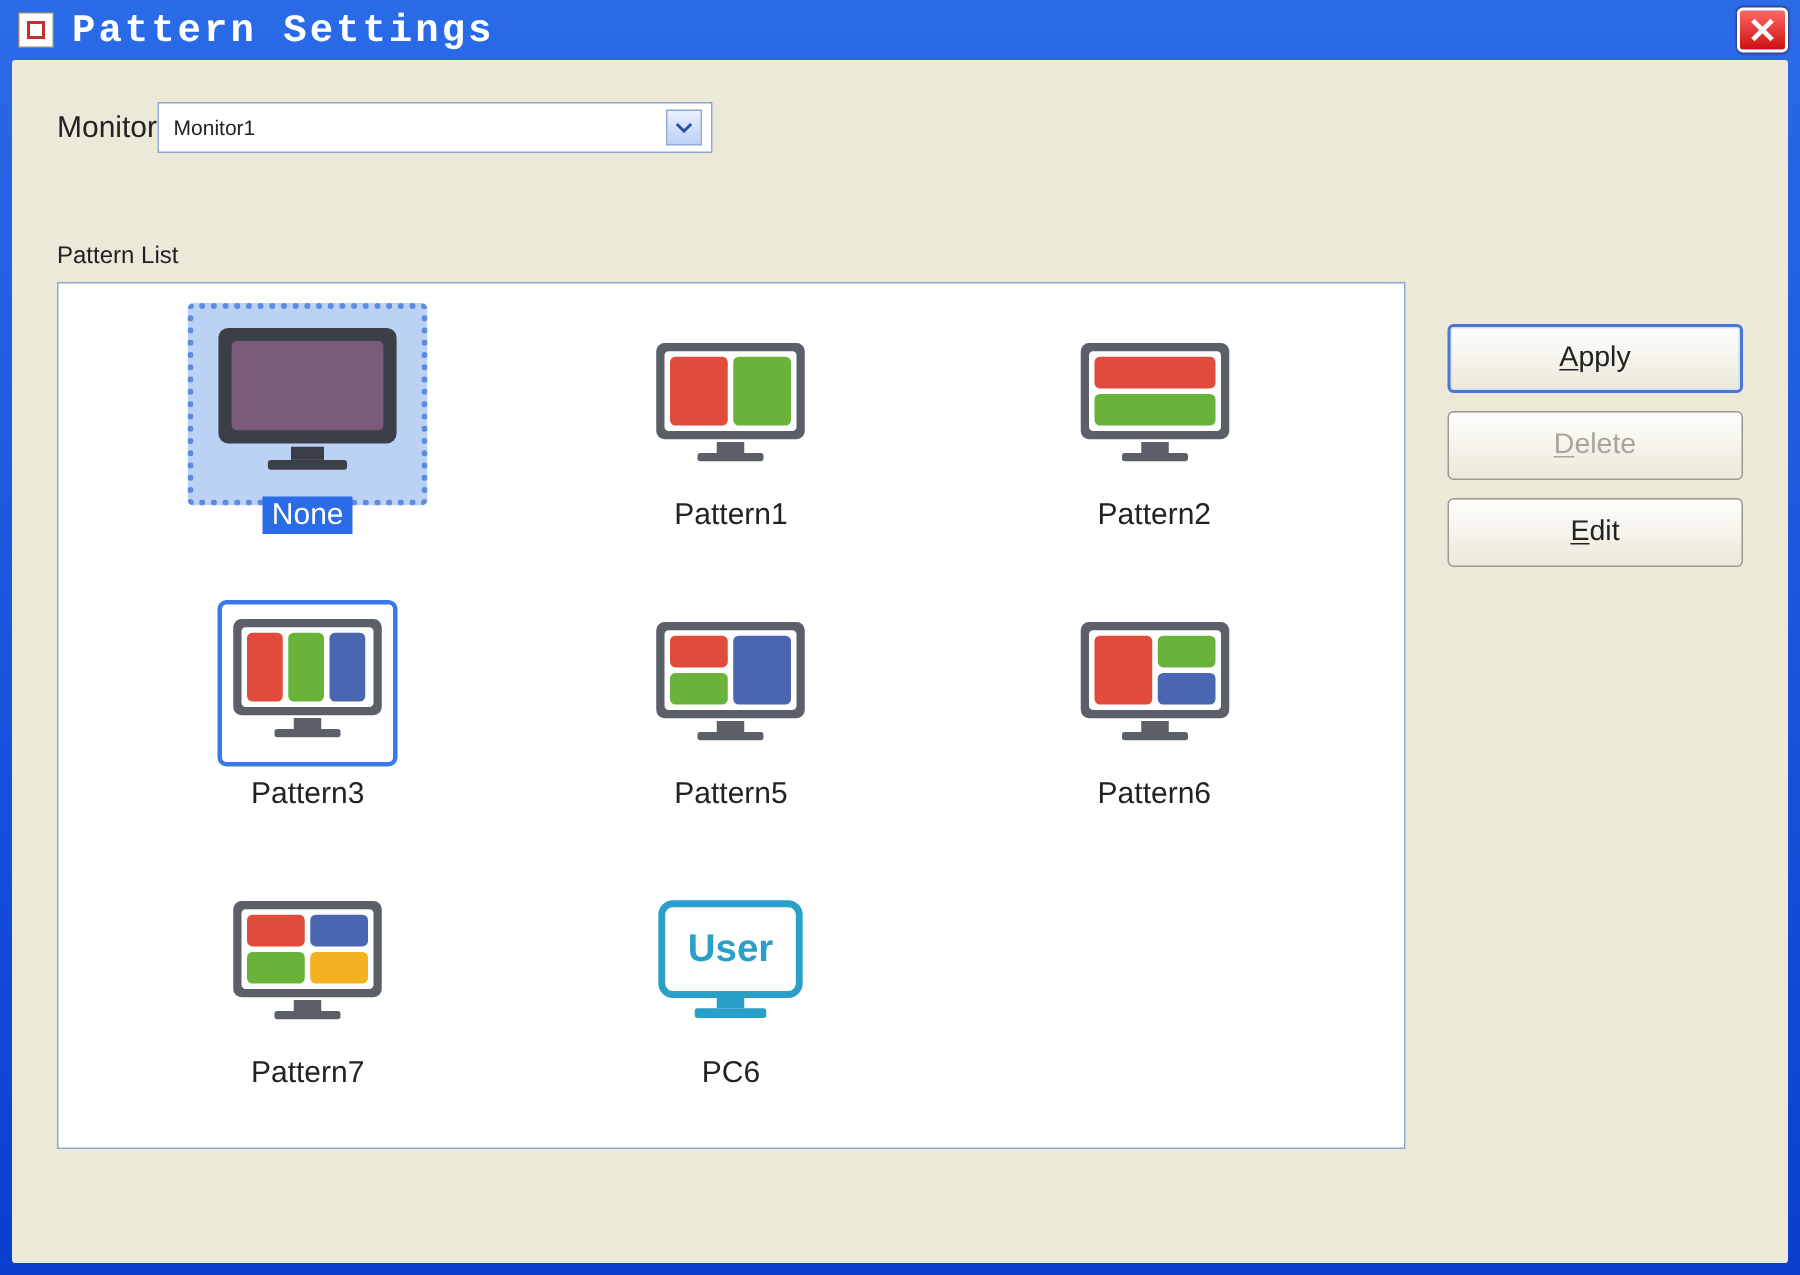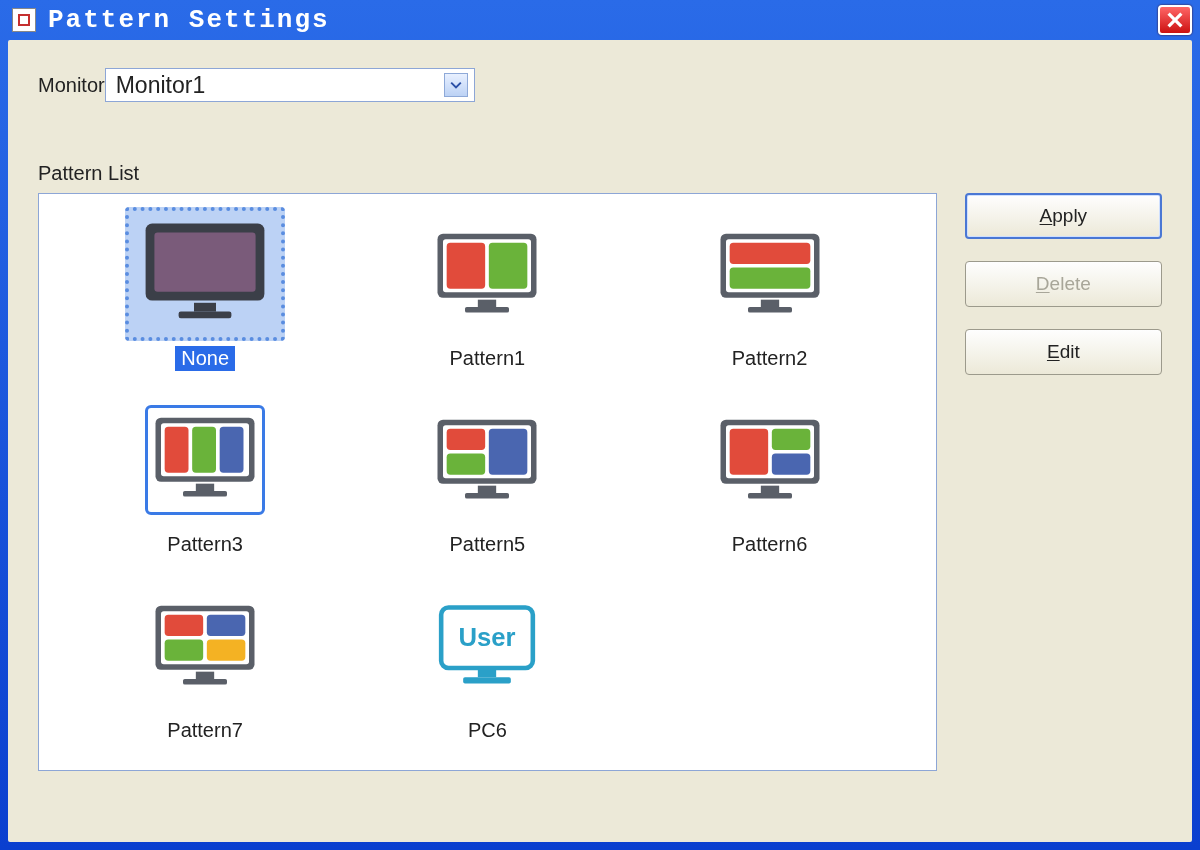--- a/index.html
+++ b/index.html
@@ -42,46 +42,46 @@
   .client {
     background:#ece9d8;
     width:100%; height:calc(100% - 40px);
     border-radius:2px; padding:28px 30px;
     position:relative;
   }
   .row-monitor { display:flex; align-items:center; font-size:20px; color:#222; }
   .combo {
     width:370px; height:34px; background:#fff;
     border:1px solid #8da6d6; display:flex; align-items:center;
-    padding:0 6px 0 10px; font-size:23px; color:#222; justify-content:space-between;
+    padding:0 6px 0 10px; font-size:14px; color:#222; justify-content:space-between;
     cursor:pointer;
   }
   .combo-btn {
     width:24px; height:24px;
     background:linear-gradient(to bottom,#e8f0ff,#bcd2f5);
     border:1px solid #8ea9d8; display:flex; align-items:center; justify-content:center;
   }
   .combo-btn svg { width:12px; height:12px; }
-  .section-label { margin-top:60px; font-size:20px; color:#222; }
+  .section-label { margin-top:60px; font-size:16px; color:#222; }
   .main-row { display:flex; align-items:flex-start; gap:28px; margin-top:8px; }
   .list-box {
     width:910px; height:578px; background:#fff;
     border:1px solid #8da6d6; padding:20px 30px;
   }
   .grid {
     display:grid; grid-template-columns:repeat(3,1fr);
     grid-auto-rows:180px; justify-items:center; align-items:start;
     column-gap:10px; row-gap:6px;
   }
   .cell { width:180px; text-align:center; cursor:pointer; }
   .thumb-wrap { height:120px; display:flex; align-items:center; justify-content:center; }
-  .cell .caption { font-size:20px; color:#222; margin-top:12px; display:inline-block; padding:1px 6px; }
+  .cell .caption { font-size:20px; color:#222; margin-top:2px; display:inline-block; padding:1px 6px; }
   .cell.selected .caption { background:#2a6be8; color:#fff; }
   .sel-halo { padding:6px; border:4px dotted #5a8de0; background:#bcd2f5; border-radius:4px; }
-  .buttons { width:200px; display:flex; flex-direction:column; gap:22px; }
+  .buttons { width:200px; display:flex; flex-direction:column; gap:12px;margin-top:28px; }
   .btn {
     height:46px; background:linear-gradient(to bottom,#fefefe,#ece9d8);
     border:1px solid #9c9a8c; border-radius:4px;
     font-size:19px; color:#222; cursor:pointer;
     display:flex; align-items:center; justify-content:center;
   }
   .btn.default { border:2px solid #4a77d4; box-shadow:inset 0 0 0 1px #cfe0ff; }
   .btn.disabled { color:#a8a699; cursor:default; box-shadow:none; }
   .btn .ul { text-decoration:underline; text-underline-offset:2px; }
   

